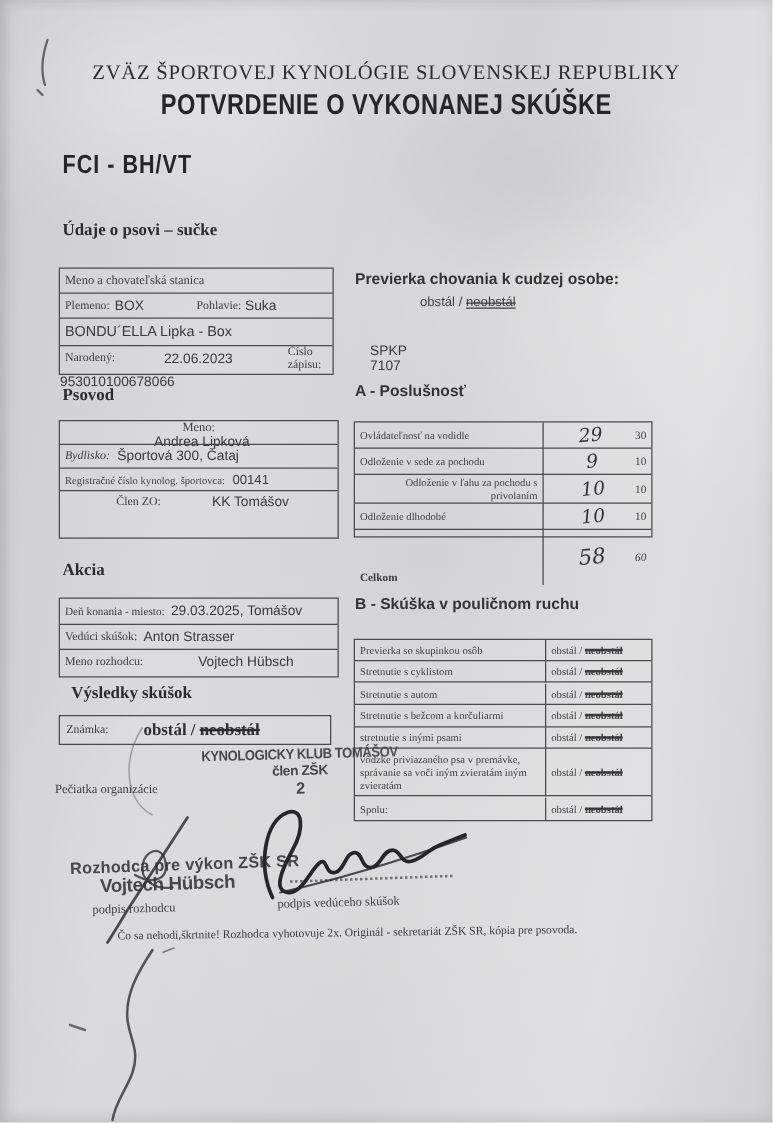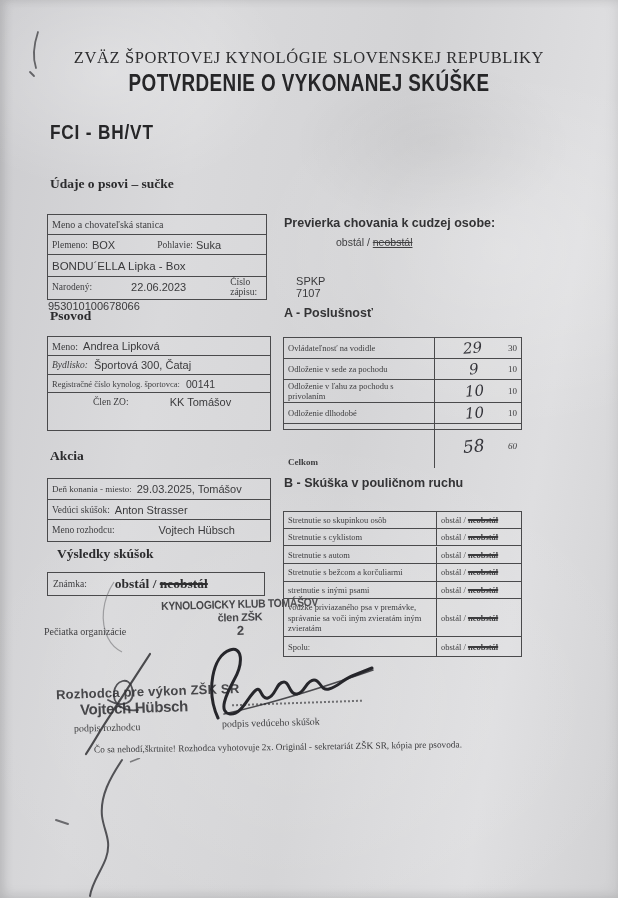--- a/index.html
+++ b/index.html
@@ -71,40 +71,40 @@
   <div class="abs val" style="left:48px;top:300px;font-size:11px;">953010100678066</div>
 
   <div class="abs h-sans" style="left:284px;top:216px;font-size:12.5px;">Previerka chovania k cudzej osobe:</div>
   <div class="abs sans" style="left:336px;top:236px;font-size:10.5px;color:#3f3f41;">
     <span>obstál /</span>
     <span class="struck-u">neobstál</span>
   </div>
 
   <div class="abs serif h-serif" style="left:50px;top:308px;font-size:13.5px;">Psovod</div>
   <div class="abs box" style="left:47px;top:336px;width:222px;height:93px;">
-    <div class="row" style="height:19px;">
+    <div class="row" style="height:19px;flex-direction:column;">
       <span class="serif smallc" style="font-size:10px;">Meno:</span>
       <span class="val" style="font-size:11px;margin-left:5px;">Andrea Lipková</span>
     </div>
     <div class="row" style="height:19px;">
       <span class="serif smallc" style="font-size:9.5px;font-style:italic;">Bydlisko:</span>
       <span class="val" style="font-size:11px;margin-left:6px;">Športová 300, Čataj</span>
     </div>
     <div class="row" style="height:18px;">
       <span class="serif smallc" style="font-size:8.5px;">Registračné číslo kynolog. športovca:</span>
       <span class="val" style="font-size:10.5px;margin-left:6px;">00141</span>
     </div>
     <div class="row" style="height:18px;">
       <span class="serif smallc" style="font-size:9.5px;padding-left:41px;">Člen ZO:</span>
       <span class="val" style="font-size:11px;margin-left:5px;">KK Tomášov</span>
     </div>
   </div>
 
   <div class="abs h-sans" style="left:284px;top:306px;font-size:12.5px;">A - Poslušnosť</div>
-  <div class="abs box" style="left:283px;top:337px;width:237px;height:91px;">
+  <div class="abs box" style="left:283px;top:337px;width:237px;height:91px;text-align:right;">
     <div class="grid2" style="grid-template-columns:151px 1fr;height:100%;">
       <div class="cell-l">
           <span class="serif smallc" style="font-size:8.5px;">Ovládateľnosť na vodidle</span>
         </div>
       <div class="cell-r">
           <span class="hand" style="margin-left:24px;">29</span>
           <span class="serif smallc" style="margin-left:auto;font-size:9px;">30</span>
         </div>
       <div class="cell-l">
           <span class="serif smallc" style="font-size:8.5px;">Odloženie v sede za pochodu</span>
@@ -166,21 +166,21 @@
     <div class="stamp" style="font-size:11.5px;transform:scaleX(0.9);">KYNOLOGICKY KLUB TOMÁŠOV</div>
     <div class="stamp" style="font-size:11px;margin-top:1px;">člen ZŠK</div>
     <div class="stamp" style="font-size:13px;margin-top:0;">2</div>
   </div>
   <div class="abs serif" style="left:44px;top:626px;font-size:10px;color:#3e3e40;">Pečiatka organizácie</div>
 
   <div class="abs h-sans" style="left:284px;top:476px;font-size:12.5px;">B - Skúška v pouličnom ruchu</div>
   <div class="abs box" style="left:283px;top:511px;width:237px;height:144px;">
     <div class="grid2" style="grid-template-columns:153px 1fr;height:100%;">
       <div class="cell-l" style="height:17px;">
-          <span class="serif smallc" style="font-size:8.5px;">Stretnutie so skupinkou osôb</span>
+          <span class="serif smallc" style="font-size:8.5px;">Previerka so skupinkou osôb</span>
         </div>
       <div class="cell-r" style="height:17px;">
           <span class="serif smallc" style="font-size:8.5px;"><span>obstál /</span> <span class="struck" style="font-weight:700;">neobstál</span></span>
         </div>
       <div class="cell-l" style="height:17px;">
           <span class="serif smallc" style="font-size:8.5px;">Stretnutie s cyklistom</span>
         </div>
       <div class="cell-r" style="height:17px;">
           <span class="serif smallc" style="font-size:8.5px;"><span>obstál /</span> <span class="struck" style="font-weight:700;">neobstál</span></span>
         </div>

